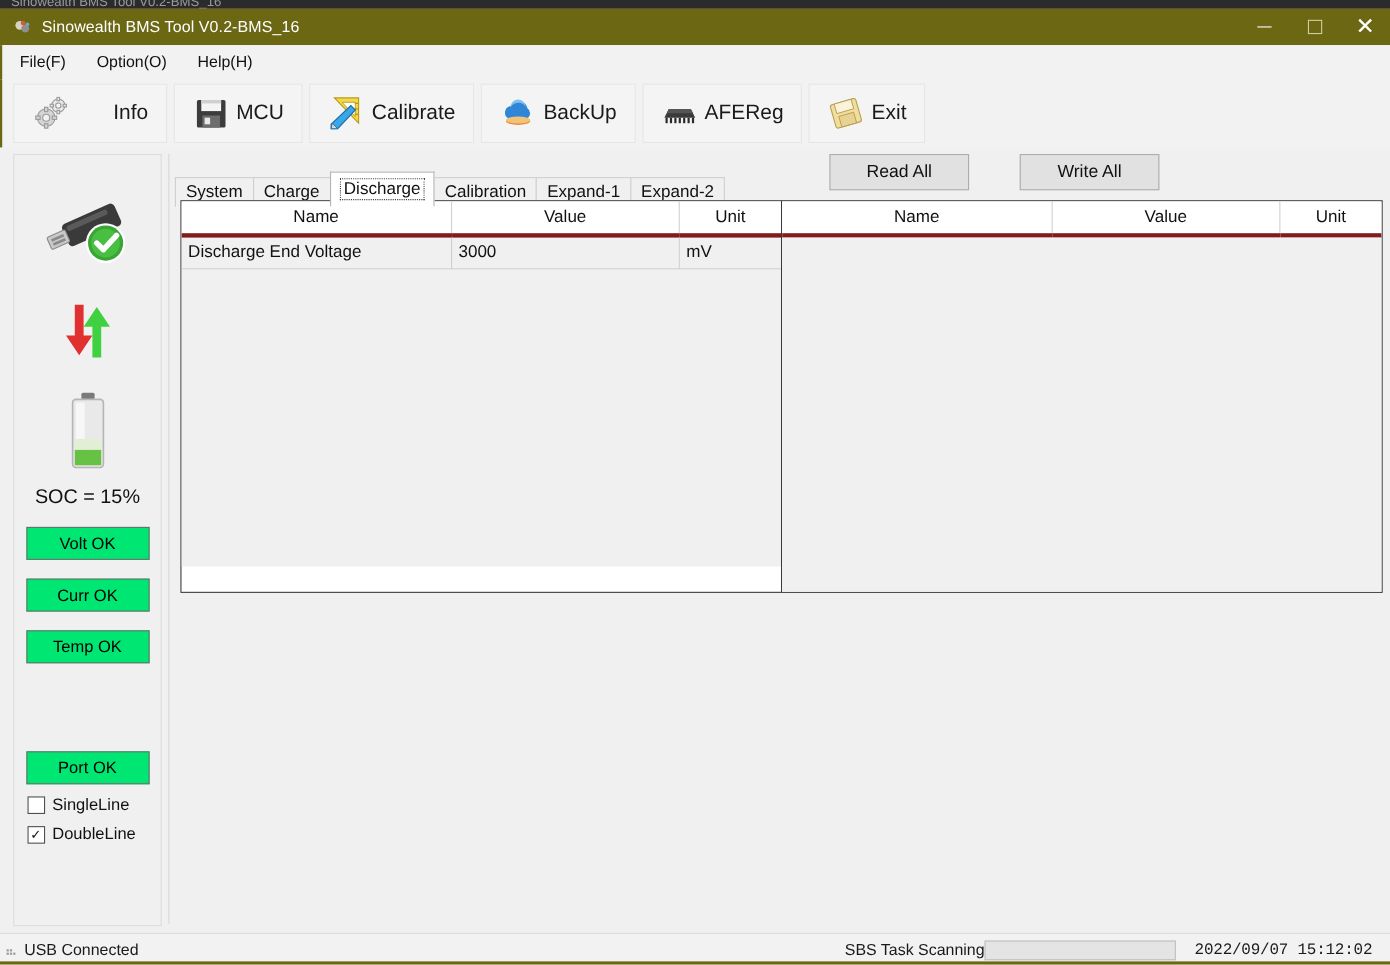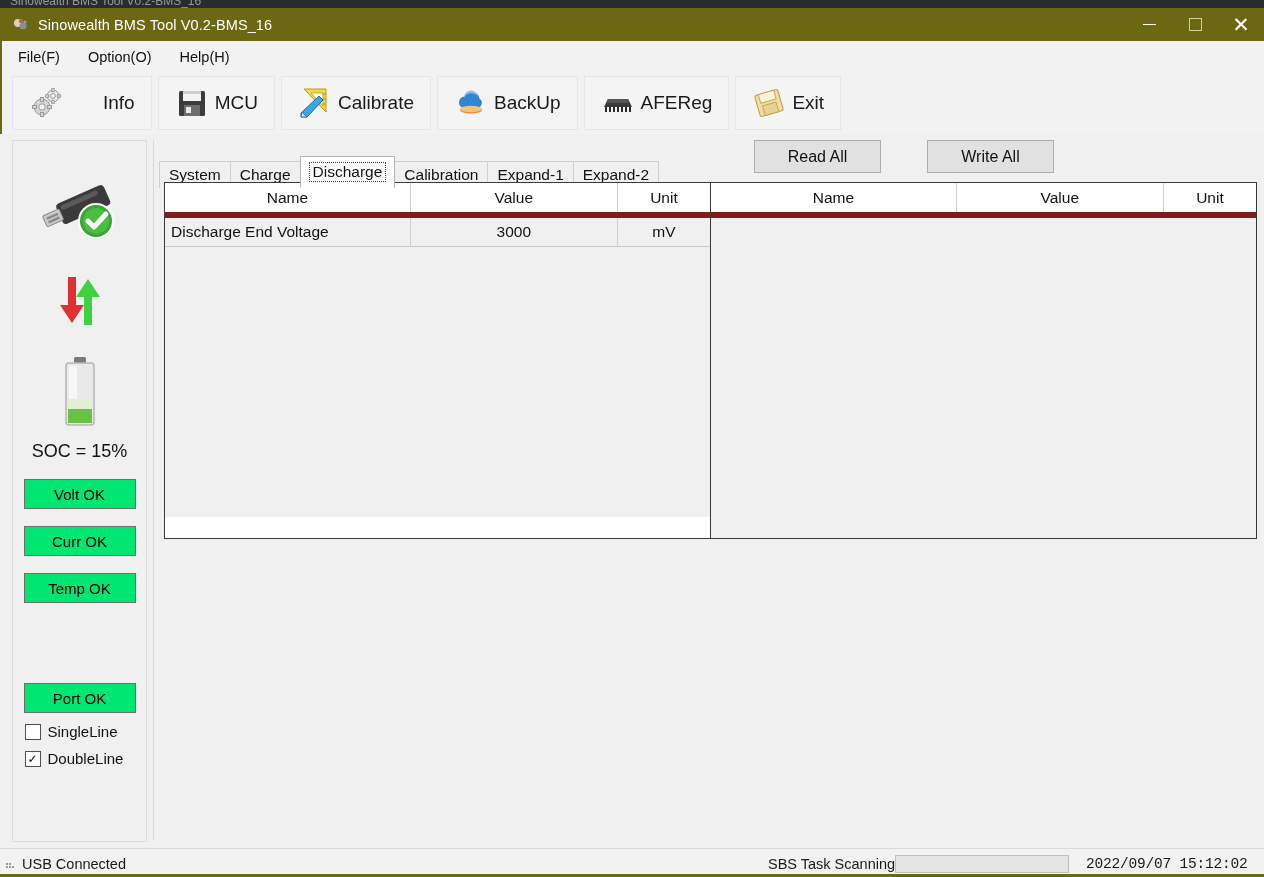--- a/index.html
+++ b/index.html
@@ -146,32 +146,32 @@
   .tbl-wrap {
     position: absolute; top: 42px; height: 355px;
     background: #ffffff; border: 1px solid #3a3a3a;
     overflow: hidden;
   }
   #tblLeft  { left: 10px; width: 545px; }
   #tblRight { left: 556px; width: 545px; }
   table.grid { width: 100%; border-collapse: collapse; table-layout: fixed; }
   table.grid th {
     background: #ffffff; font-weight: normal; font-size: 15.5px; color: #111;
-    height: 27px; border-right: 1px solid #d0d0d0; border-bottom: 6px solid #7f1d1d;
+    height: 27px; border-right: 1px solid #d0d0d0; border-bottom: 4px solid #7f1d1d;
     text-align: center;
   }
   table.grid th:last-child { border-right: none; }
   table.grid td {
     background: #f0f0f0; font-size: 15.5px; color: #111; height: 28px;
     border-right: 1px solid #d0d0d0; border-bottom: 1px solid #c8c8c8;
     padding: 0 6px;
   }
   table.grid td:last-child { border-right: none; }
   td.c-name { text-align: left; }
-  td.c-val, td.c-unit { text-align: center; }
+  td.c-val, td.c-unit { text-align: left; }
   col.col-name { width: 45%; }
   col.col-val  { width: 38%; }
   col.col-unit { width: 17%; }
   .tbl-body-fill { background: #f0f0f0; width: 100%; height: 270px; }
 
   
   .statusbar {
     position: absolute; left: 0; top: 848px; width: 1264px; height: 29px;
     background: #f2f2f2; border-top: 1px solid #dadada;
     display: flex; align-items: center;

